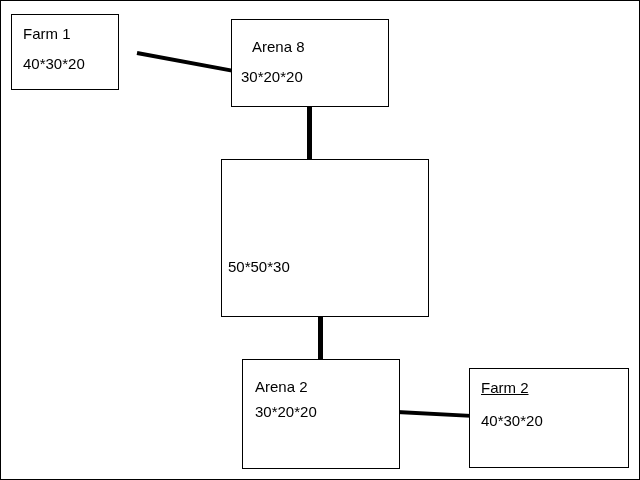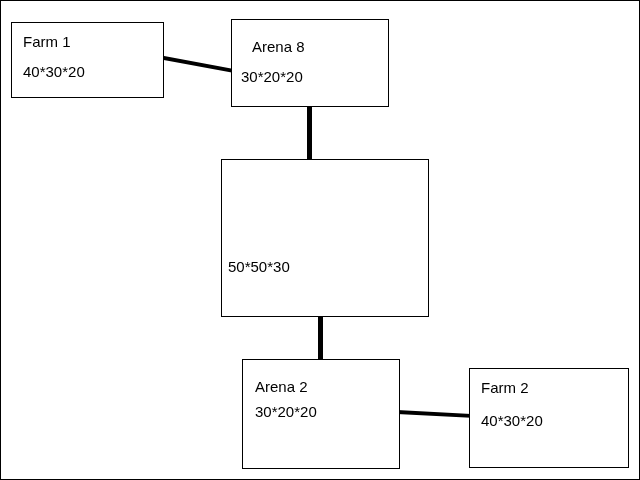--- a/index.html
+++ b/index.html
@@ -37,36 +37,36 @@
     line-height: 16px;
     color: #000000;
     white-space: nowrap;
   }
   .edge {
     position: absolute;
     background: #000000;
     z-index: 1;
   }
   
-  #node-farm1      { left: 10px;  top: 13px;  width: 153px; height: 76px; margin-top: 8px; }
+  #node-farm1      { left: 10px;  top: 13px;  width: 108px; height: 76px; }
   #node-arena1     { left: 230px; top: 18px;  width: 158px; height: 88px; }
   #node-gemein     { left: 220px; top: 158px; width: 208px; height: 158px; }
   #node-arena2     { left: 241px; top: 358px; width: 158px; height: 110px; }
   #node-farm2      { left: 468px; top: 367px; width: 160px; height: 100px; }
 
   
   #farm1-title     { left: 11px; top: 11px; }
   #farm1-dims      { left: 11px; top: 41px; }
   #arena1-title    { left: 20px; top: 19px; }
   #arena1-dims     { left: 9px;  top: 49px; }
   #gemein-title    { left: 14px; top: 26px; }
   #gemein-dims     { left: 6px;  top: 99px; }
   #arena2-title    { left: 12px; top: 11px; margin-top: 8px; }
   #arena2-dims     { left: 12px; top: 44px; }
-  #farm2-title     { left: 11px; top: 11px; }
+  #farm2-title     { left: 11px; top: 11px; text-decoration: underline; }
   #farm2-dims      { left: 11px; top: 44px; }
 
   
   
   #edge-farm1-arena1 {
     left: 136px;
     top: 50px;
     width: 98px;
     height: 4px;
     transform: rotate(10.5deg);

